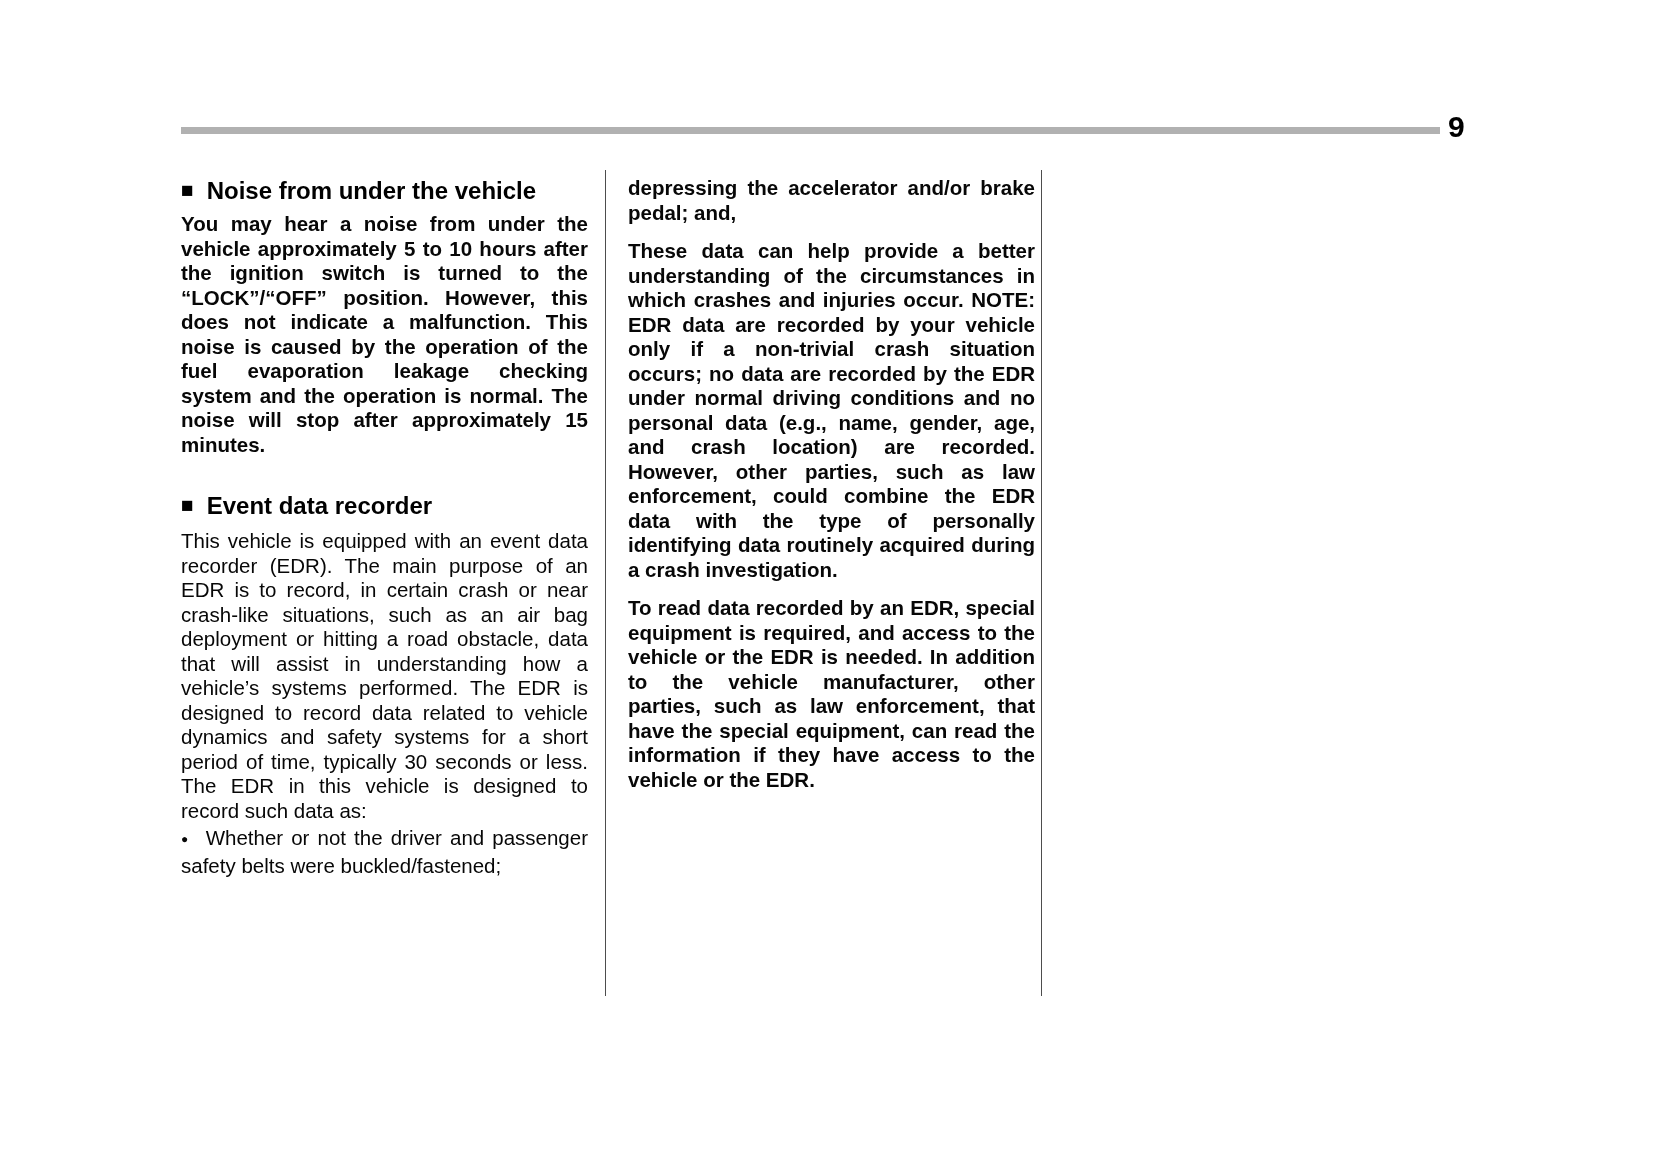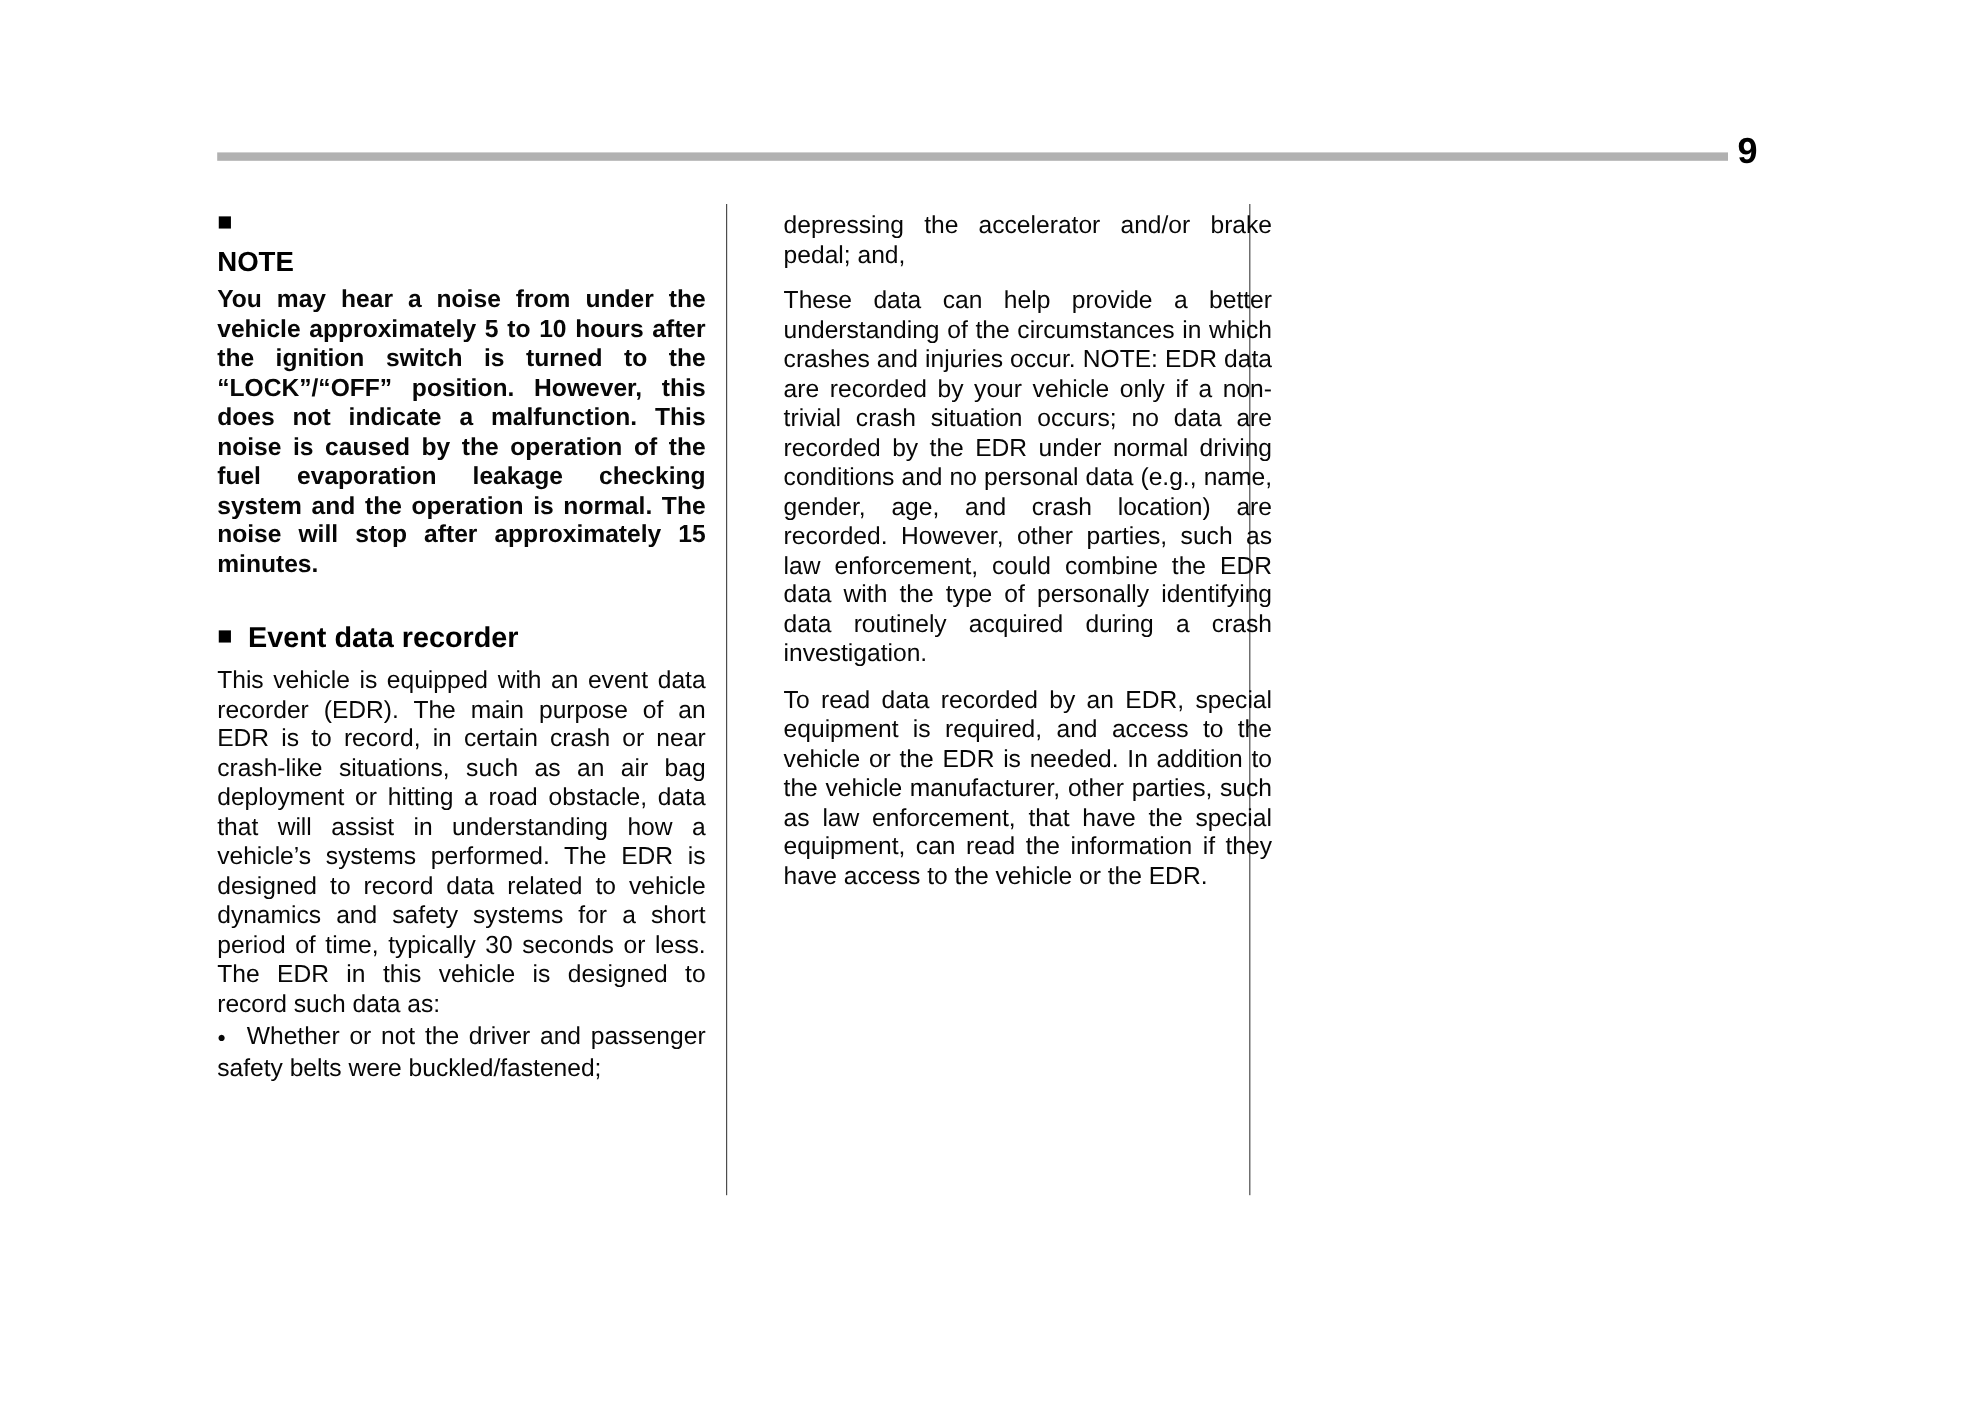--- a/index.html
+++ b/index.html
@@ -46,21 +46,21 @@
   .col {
     position: absolute;
     top: 176px;
     width: 407px;
     font-size: 20.5px;
     line-height: 24.5px;
     text-align: justify;
     color: #070707;
   }
   .col-left  { left: 181px; }
-  .col-right { left: 653px; }
+  .col-right { left: 628px; font-weight: bold; }
 
   h2.section {
     display: flex;
     align-items: center;
     gap: 13px;
     font-size: 24px;
     line-height: 29px;
     font-weight: 700;
     text-align: left;
     color: #000000;
@@ -106,23 +106,23 @@
 
   <div class="page-number">9</div>
 
   <div class="vline vline-1"></div>
   <div class="vline vline-2"></div>
 
   <div class="col col-left">
 
     <h2 class="section heading-gap">
       <span class="sq">■</span>
+      <span>Noise from under the vehicle</span>
     </h2>
 
-    <div class="note-label">NOTE</div>
 
     <p class="bold-para">You may hear a noise from under the vehicle approximately 5 to 10 hours after the ignition switch is turned to the “LOCK”/“OFF” position. However, this does not indicate a malfunction. This noise is caused by the operation of the fuel evaporation leakage checking system and the operation is normal. The noise will stop after approximately 15 minutes.</p>
 
     <h2 class="section heading-2">
       <span class="sq">■</span>
       <span>Event data recorder</span>
     </h2>
 
     <p>This vehicle is equipped with an event data recorder (EDR). The main purpose of an EDR is to record, in certain crash or near crash-like situations, such as an air bag deployment or hitting a road obstacle, data that will assist in understanding how a vehicle’s systems performed. The EDR is designed to record data related to vehicle dynamics and safety systems for a short period of time, typically 30 seconds or less. The EDR in this vehicle is designed to record such data as:</p>
 

